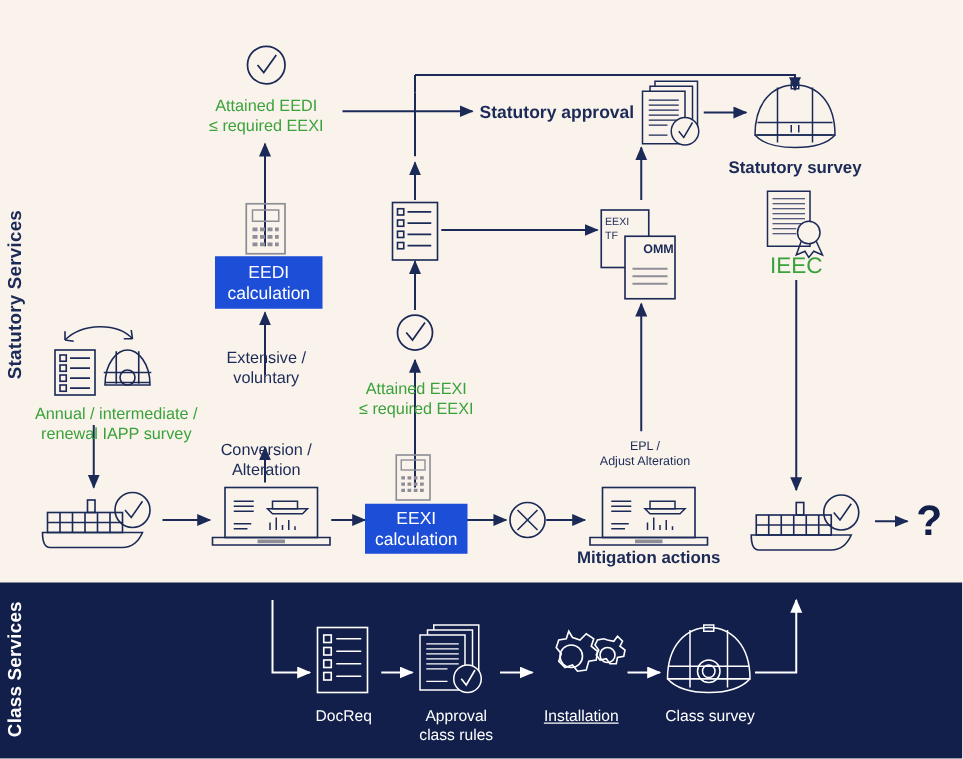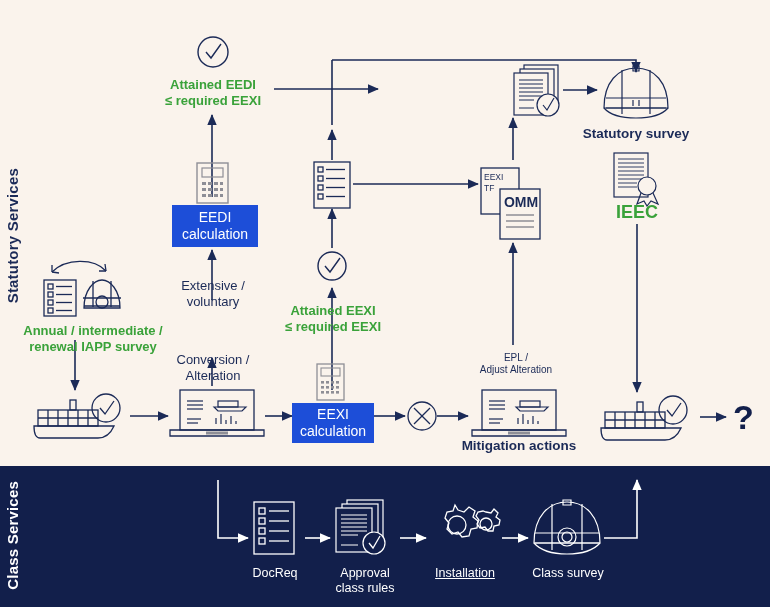--- a/index.html
+++ b/index.html
@@ -43,21 +43,21 @@
     color: #ffffff;
     font-size: 15px;
   }
   .lbl {
     position: absolute;
     text-align: center;
     line-height: 1.22;
     white-space: pre-line;
   }
   .lbl.navy { color: #1b2a57; }
-  .lbl.green { color: #3aa23a; font-weight: bold; }
+  .lbl.green { color: #3aa23a; font-weight: normal; }
   .lbl.navy-b { color: #1b2a57; font-weight: bold; }
   .lbl.white { color: #ffffff; }
   .calcbox {
     position: absolute;
     background: #1d4ed8;
     color: #ffffff;
     font-size: 14px;
     line-height: 1.2;
     text-align: center;
     display: flex;
@@ -314,22 +314,23 @@
       </g>
       <g stroke="#8e8e96" stroke-width="1.5" fill="none">
         <line x1="26" y1="48" x2="54" y2="48"></line>
         <line x1="26" y1="54" x2="54" y2="54"></line>
         <line x1="26" y1="60" x2="54" y2="60"></line>
       </g>
     </svg>
   </div>
   <div class="lbl navy" style="left:484px; top:172px; width:34px; font-size:8.5px; text-align:left; line-height:1.25;">EEXI
 TF</div>
-  <div class="lbl navy-b" style="left:503px; top:194px; width:36px; font-size:14px; text-align:center;">OMM</div>
-
+  <div class="lbl navy-b" style="left:503px; top:194px; width:36px; font-size:10px; text-align:right;">OMM</div>
+
+  <div class="lbl navy-b" style="left:383px; top:81px; width:125px; font-size:14px;">Statutory approval</div>
 
   <div class="icn" style="left:512px; top:63px;">
     <svg width="56" height="56" viewBox="0 0 56 56">
       <g stroke="#1b2a57" stroke-width="1.2" fill="#faf3ec">
         <rect x="12" y="2" width="34" height="42"></rect>
         <rect x="8" y="6" width="34" height="42"></rect>
         <rect x="2" y="10" width="34" height="42"></rect>
       </g>
       <g stroke="#1b2a57" stroke-width="1" fill="none">
         <line x1="7" y1="17" x2="31" y2="17"></line>

